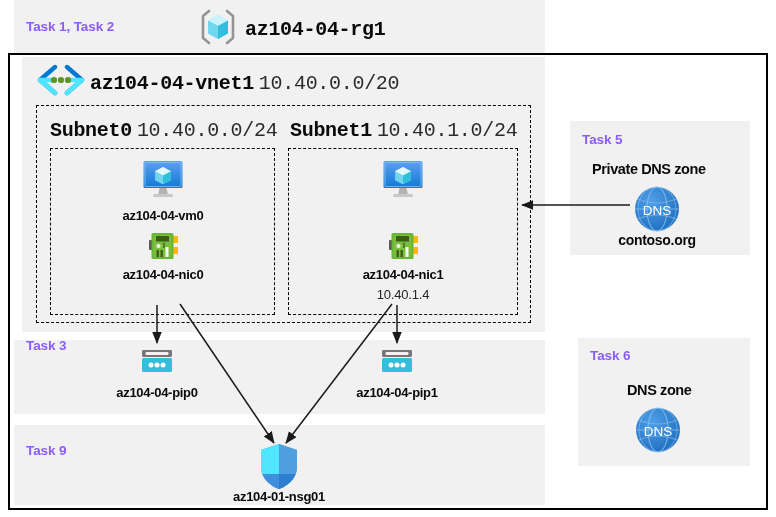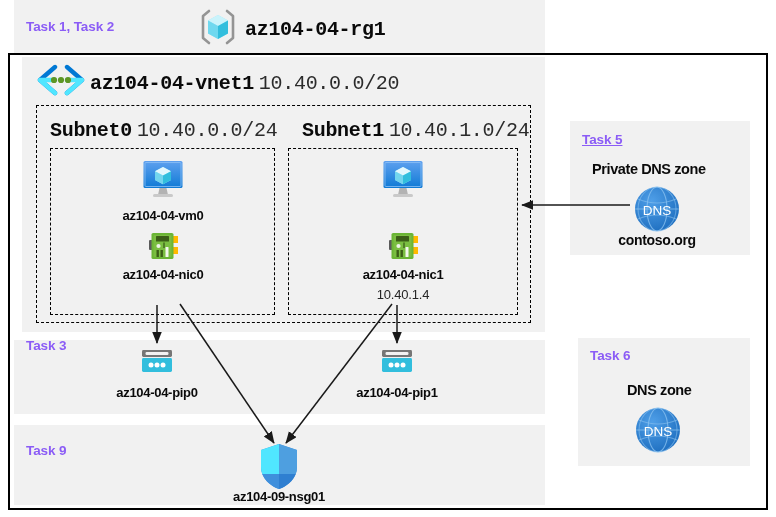--- a/index.html
+++ b/index.html
@@ -178,21 +178,21 @@
       <circle cx="11.5" cy="17" r="2.1" fill="#eef5e6"></circle>
       <rect x="9.5" y="21" width="2.4" height="7" fill="#3b5e17"></rect>
       <rect x="13.5" y="21" width="2.4" height="7" fill="#3b5e17"></rect>
       <rect x="18.5" y="18" width="3" height="10" rx="0.6" fill="#f2f7ec"></rect>
       <path d="M17 13.5 L17 19" stroke="#3b5e17" stroke-width="1.3" fill="none"></path>
     </svg>
   </div>
 
   <div class="node-label" style="left:103px; top:267px; width:120px;">az104-04-nic0</div>
 
-  <div class="res-title" style="left:290px; top:119px;margin-left:12px;">
+  <div class="res-title" style="left:290px; top:119px;">
     <b>Subnet1</b><span class="cidr" style="margin-left:5px;">10.40.1.0/24</span>
   </div>
 
   <div class="dashed-box" style="left:288px; top:148px; width:230px; height:167px;"></div>
 
   <div class="icon" style="left:381px; top:157px; width:44px; height:44px;">
     <svg width="44" height="44" viewBox="0 0 44 44">
       <rect x="2.5" y="4" width="39" height="27" rx="1.6" fill="url(#vmg)"></rect>
       <rect x="4" y="5.5" width="36" height="24" rx="1" fill="none" stroke="#8dc0f5" stroke-width="0.8"></rect>
       <polygon points="22,10 30,14.3 30,23 22,27.3 14,23 14,14.3" fill="#9fe8f8"></polygon>
@@ -258,25 +258,25 @@
 
   <div class="icon" style="left:257px; top:443px; width:44px; height:48px;">
     <svg width="44" height="48" viewBox="0 0 44 48">
       <path d="M22 1 L40 7 L40 24 C40 35 31 43 22 46 C13 43 4 35 4 24 L4 7 Z" fill="#3f8fdc"></path>
       <path d="M22 1 L4 7 L4 24 C4 26.5 4.5 28.9 5.3 31 L22 31 Z" fill="#50e6ff"></path>
       <path d="M22 1 L40 7 L40 24 C40 26.5 39.5 28.9 38.7 31 L22 31 Z" fill="#4e9fe0"></path>
       <path d="M22 31 L38.7 31 C36 38 29.4 43.6 22 46 Z" fill="#2f7fd1"></path>
       <path d="M22 31 L5.3 31 C8 38 14.6 43.6 22 46 Z" fill="#3f8fdc"></path>
     </svg>
   </div>
-  <div class="node-label" style="left:219px; top:489px; width:120px;">az104-09-nsg01</div>
+  <div class="node-label" style="left:219px; top:489px; width:120px;">az104-01-nsg01</div>
 
   <div class="gray-panel" style="left:570px; top:121px; width:180px; height:134px;"></div>
 
-  <div class="task-label" style="left:582px; top:132px;text-decoration:underline;">Task 5</div>
+  <div class="task-label" style="left:582px; top:132px;">Task 5</div>
 
   <div class="section-title" style="left:592px; top:161px;">Private DNS zone</div>
 
   <div class="icon" style="left:633px; top:185px; width:48px; height:48px;">
     <svg width="48" height="48" viewBox="0 0 48 48">
       <defs>
         <radialGradient id="dnsg1" cx="38%" cy="32%" r="72%">
           <stop offset="0%" stop-color="#4f9fe8"></stop>
           <stop offset="100%" stop-color="#1f6fc0"></stop>
         </radialGradient>

